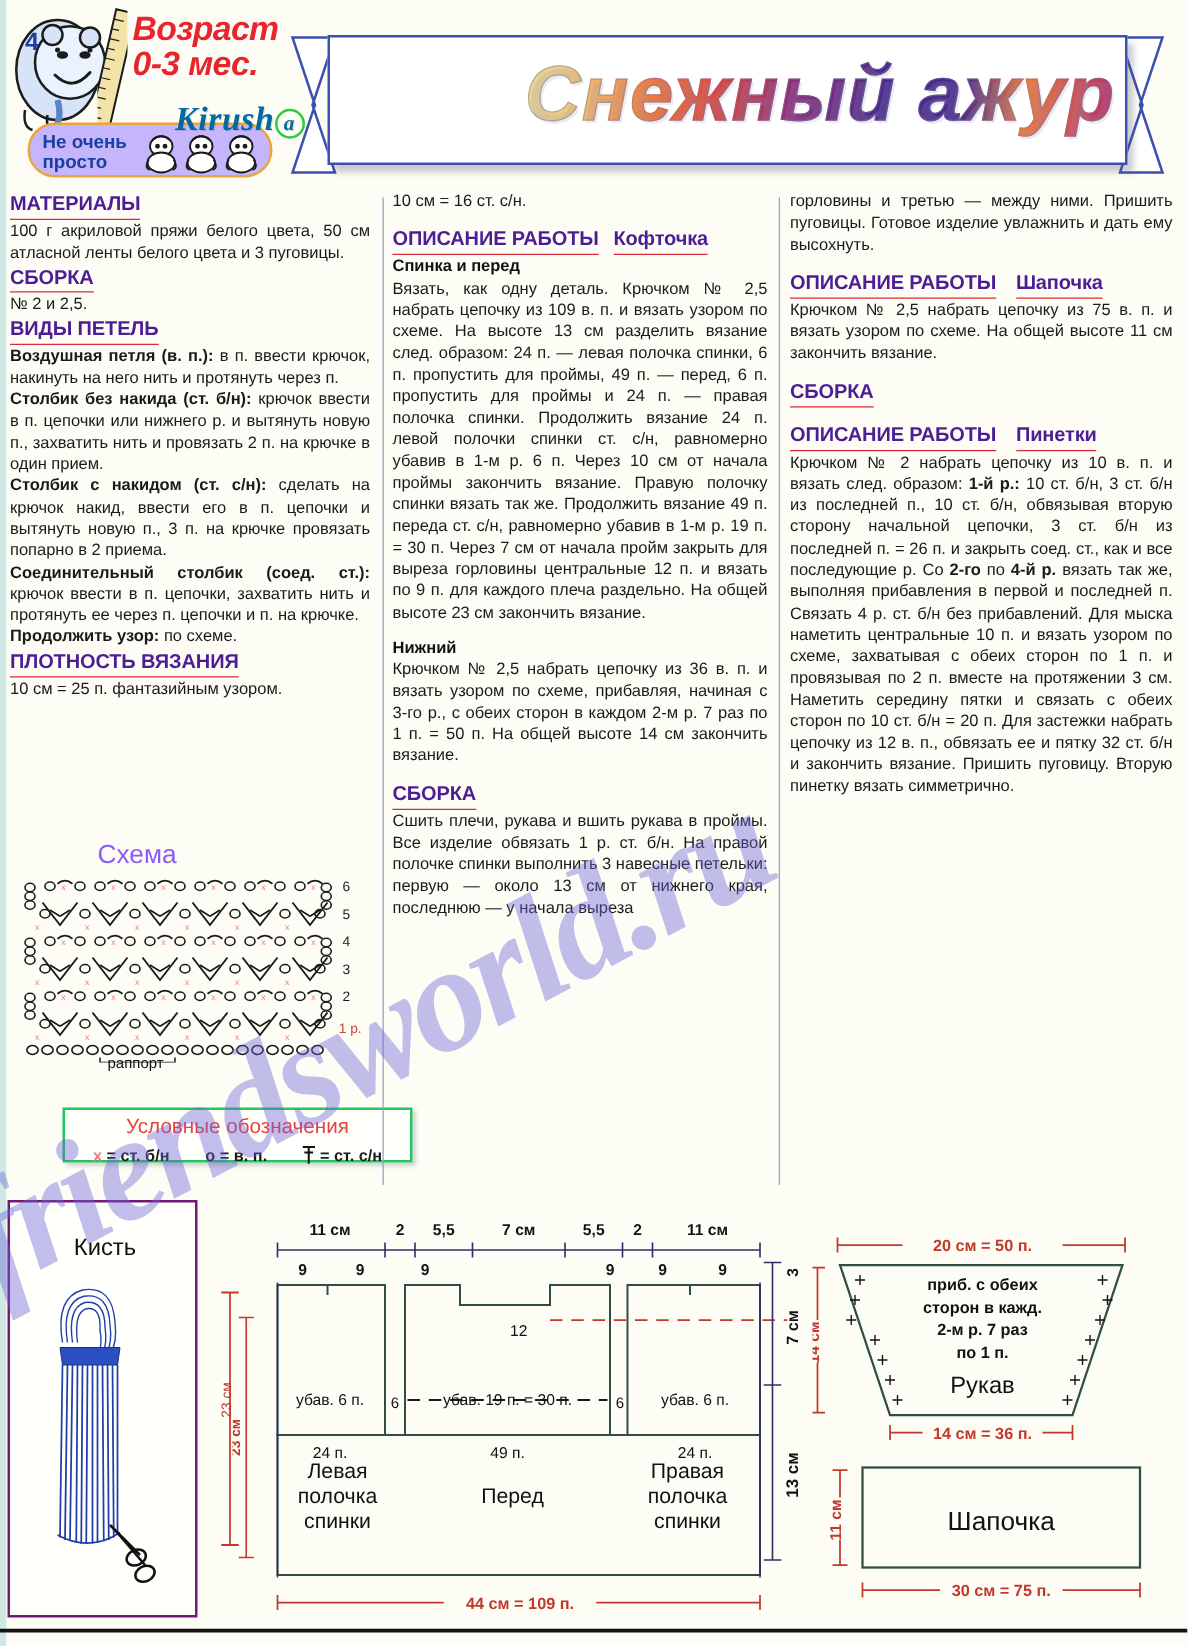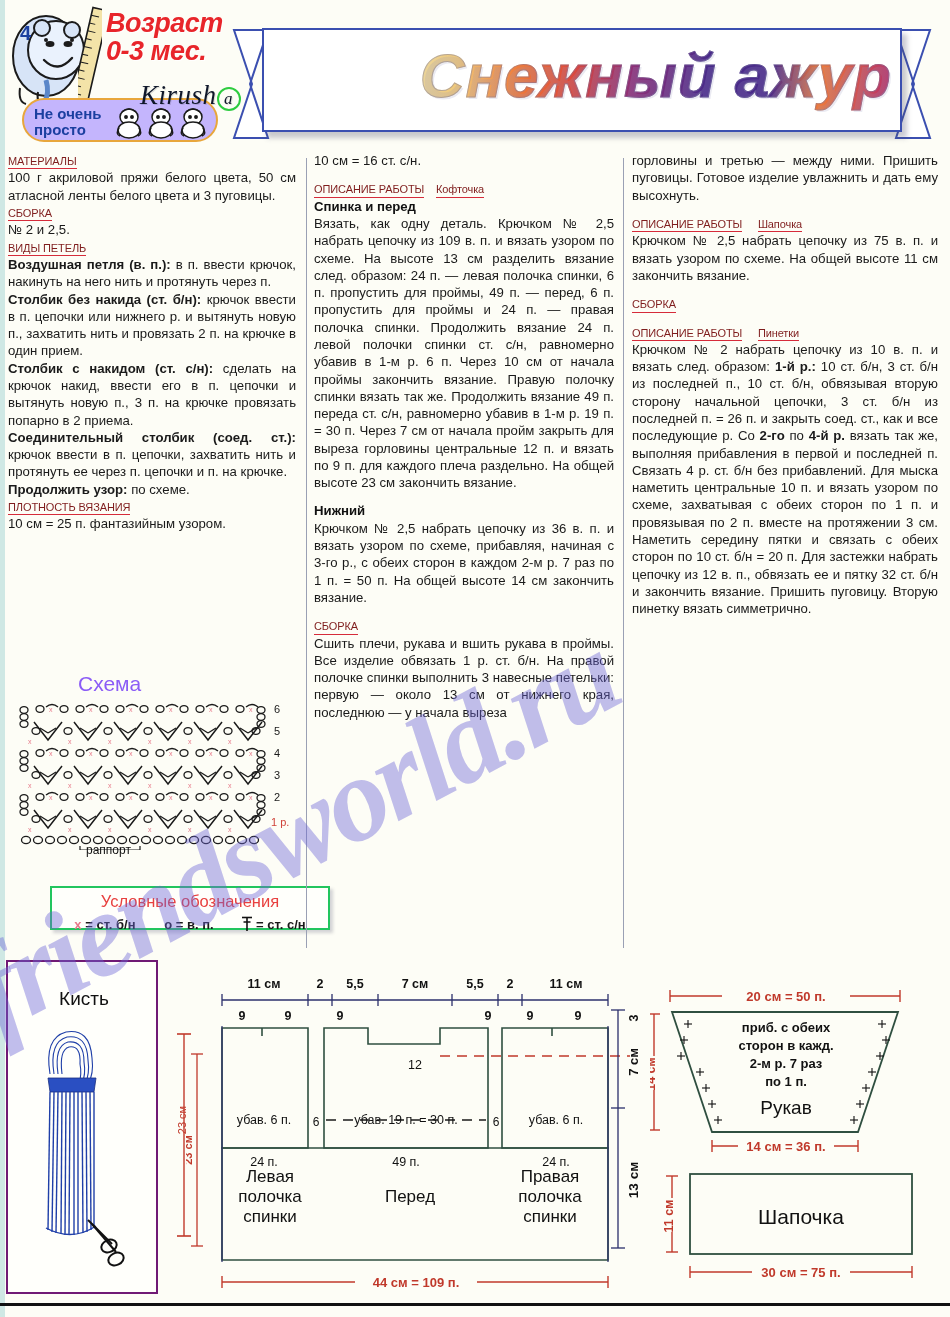--- a/index.html
+++ b/index.html
@@ -54,32 +54,32 @@
   }
 
   
   .col { position:absolute; top:152px; font-size:13.2px; line-height:1.31; }
   .col p { margin:0 0 0 0; text-align:justify; }
   .col-left  { left:8px;   width:288px; }
   .col-mid   { left:314px; width:300px; }
   .col-right { left:632px; width:306px; }
 
   .sec-head {
-    color:#7f1d1d; font-weight:normal; font-size:11px;
+    color:#4c1d95; font-weight:bold; font-size:16px;
     border-bottom:1.4px solid #d62b3a; display:inline-block;
     margin:2px 0 0 0; letter-spacing:-0.1px;
   }
   .sub-head { font-weight:bold; color:#111; font-size:13.2px; }
   .b { font-weight:bold; }
   .spacer { height:11px; }
 
   .kirusha {
     position:absolute; left:140px; top:80px;
-    font-family:"Liberation Serif", serif; font-style:italic; font-weight:normal;
-    font-size:27px; color:#0f172a; letter-spacing:0.5px;
+    font-family:"Liberation Serif", serif; font-style:italic; font-weight:bold;
+    font-size:27px; color:#0369a1; letter-spacing:0.5px;
     text-shadow: 1px 1px 0 rgba(0,0,0,0.12);
   }
   .kirusha .at {
     display:inline-block; border:2px solid #2ecc40; border-radius:50%;
     width:24px; height:24px; line-height:20px; text-align:center; font-size:17px;
   }
 
   
   .vrule { position:absolute; width:1px; background:#9aa0b4; }
 

